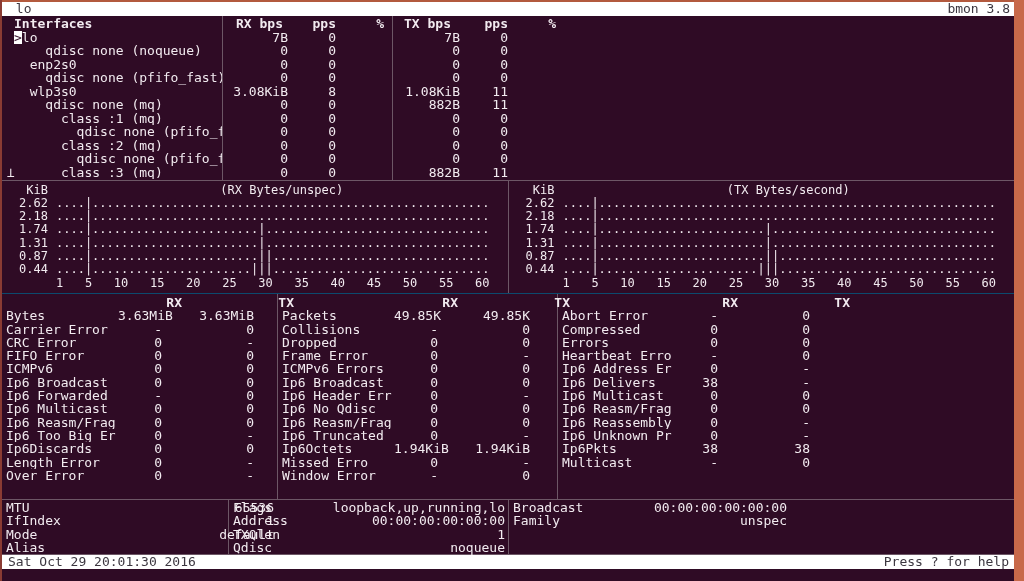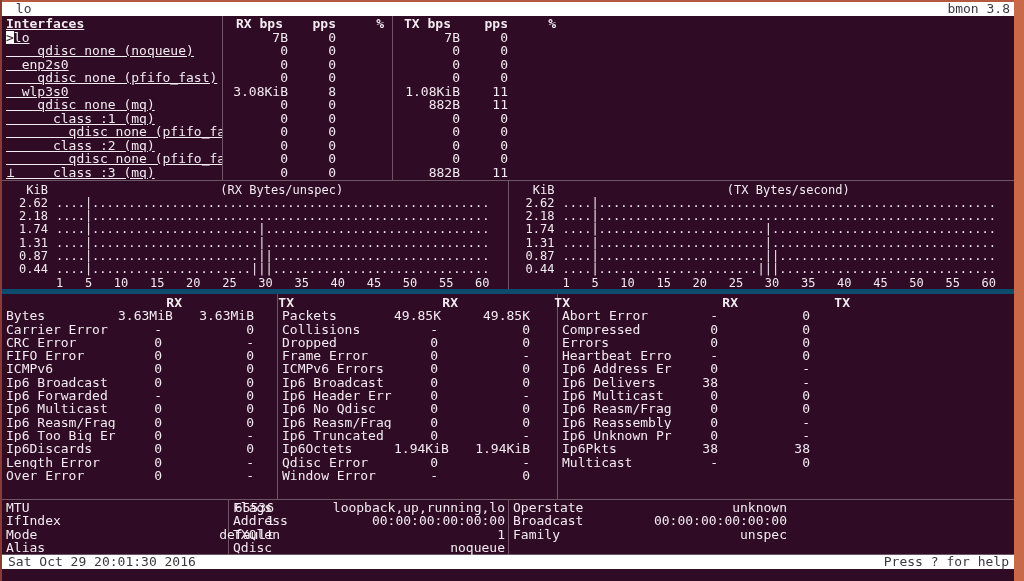--- a/index.html
+++ b/index.html
@@ -13,30 +13,30 @@
     color:#f2ebf0; font-size:13px; }
 
   .titlebar { height:14px; line-height:14px; background:#ffffff; color:#3c3740;
     display:flex; justify-content:space-between; padding:0 4px 0 6px; white-space:pre; }
 
   
   .interfaces { position:relative; height:164px; padding-top:1px; }
   .ihead, .irow { display:grid; grid-template-columns:220px 66px 48px 48px 6px 70px 48px 48px;
     height:13.5px; line-height:13.5px; }
   .ihead { font-weight:bold; }
-  .cn { white-space:pre; padding-left:4px; overflow:hidden;text-decoration:underline; }
+  .cn { white-space:pre; padding-left:12px; overflow:hidden; }
   .cv { text-align:right; white-space:pre; }
   .chl { text-align:left; padding-left:14px; white-space:pre; }
   .marker { background:#ffffff; color:#35122b; }
   .vdiv { position:absolute; top:0; bottom:0; width:1px; background:#6d5766; }
   .vd1 { left:220px; } .vd2 { left:390px; }
   .more { position:absolute; left:5px; bottom:1px; height:13.5px; line-height:13.5px; }
 
   
-  .graphs { display:flex; height:114px; border-top:1px solid #6d5766; border-bottom:5px solid #0c4a6e; }
+  .graphs { display:flex; height:114px; border-top:1px solid #6d5766; border-bottom:1px solid #0c4a6e; }
   .gpane { flex:1; font-size:12px; padding-top:2px; }
   .gpane + .gpane { border-left:1px solid #6d5766; }
   .gtr { display:flex; height:14px; line-height:14px; }
   .glabel { width:46px; text-align:right; white-space:pre; }
   .gsp { width:8px; }
   .gtitle { flex:1; text-align:center; white-space:pre; }
   .grow { display:flex; height:13.2px; line-height:13.2px; }
   .gcells { white-space:pre; }
   .gaxis { display:flex; height:14px; line-height:14px; }
 
@@ -434,21 +434,21 @@
             <span class="sl">Ip6 Truncated</span>
             <span class="sv">0</span>
             <span class="sv">-</span>
           </div>
         <div class="srow">
             <span class="sl">Ip6Octets</span>
             <span class="sv">1.94KiB</span>
             <span class="sv">1.94KiB</span>
           </div>
         <div class="srow">
-            <span class="sl">Qdisc Error</span>
+            <span class="sl">Missed Erro</span>
             <span class="sv">0</span>
             <span class="sv">-</span>
           </div>
         <div class="srow">
             <span class="sl">Window Error</span>
             <span class="sv">-</span>
             <span class="sv">0</span>
           </div>
       </div>
 
@@ -553,24 +553,20 @@
             <span class="dlabel">TXQlen</span>
             <span class="dval">1</span>
           </div>
         <div class="drow">
             <span class="dlabel">Qdisc</span>
             <span class="dval">noqueue</span>
           </div>
       </div>
       <div class="dpane p3">
         <div class="drow">
-            <span class="dlabel">Operstate</span>
-            <span class="dval">unknown</span>
-          </div>
-        <div class="drow">
             <span class="dlabel">Broadcast</span>
             <span class="dval">00:00:00:00:00:00</span>
           </div>
         <div class="drow">
             <span class="dlabel">Family</span>
             <span class="dval">unspec</span>
           </div>
         <div class="drow">
             <span class="dlabel"></span>
             <span class="dval"></span>

